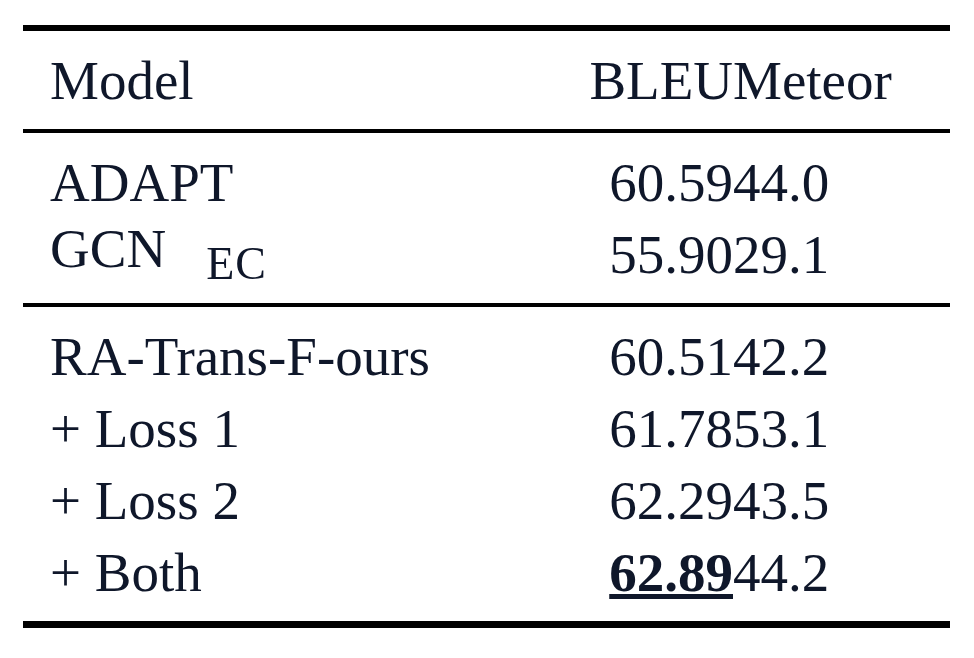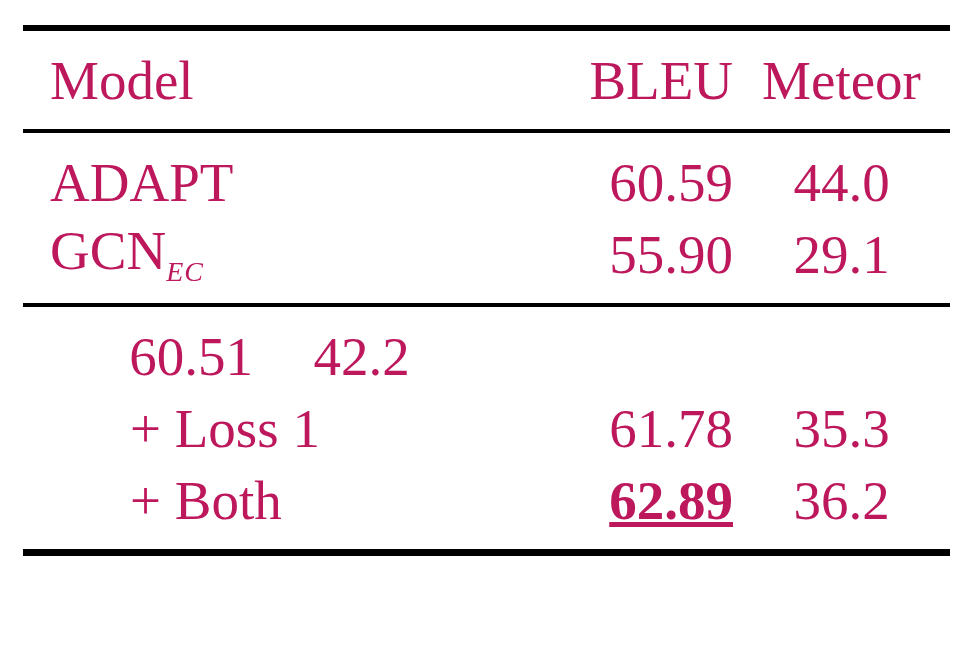--- a/index.html
+++ b/index.html
@@ -7,21 +7,21 @@
     padding: 0;
     background: #ffffff;
   }
   .page {
     position: relative;
     width: 974px;
     height: 658px;
     background: #ffffff;
     overflow: hidden;
     font-family: "Liberation Serif", "DejaVu Serif", serif;
-    color: #be185d;
+    color: #0f172a;
   }
   .table {
     position: absolute;
     left: 23px;
     top: 25px;
     width: 927px;
   }
   .rule {
     width: 100%;
     background: #000000;
@@ -45,30 +45,28 @@
     box-sizing: border-box;
     text-align: left;
     white-space: nowrap;
   }
   .c-bleu {
     width: 230px;
     text-align: right;
   }
   .c-meteor {
     width: 217px;
-    text-align: center;
   }
   .indent .c-model .model-text {
-    margin-left: 80px;
   }
   .subscript {
-    font-style: italic;
-    font-size: 28px;
+    font-size: 46px;
     vertical-align: -12px;
     letter-spacing: 1px;
+    margin-left: 40px;
   }
   .bold {
     font-weight: bold;
     text-decoration: underline;
   }
 </style>
 </head>
 <body>
 
 <div class="page">
@@ -96,31 +94,37 @@
         <div class="c-model"><span class="model-text"><span>GCN</span><span class="subscript">EC</span></span></div>
         <div class="c-bleu">55.90</div>
         <div class="c-meteor">29.1</div>
       </div>
     </div>
 
     <div class="rule rule-thin"></div>
 
     <div class="section">
       <div class="row">
+        <div class="c-model"><span class="model-text">RA-Trans-F-ours</span></div>
         <div class="c-bleu">60.51</div>
         <div class="c-meteor">42.2</div>
       </div>
       <div class="row indent">
         <div class="c-model"><span class="model-text">+ Loss 1</span></div>
         <div class="c-bleu">61.78</div>
-        <div class="c-meteor">35.3</div>
+        <div class="c-meteor">53.1</div>
+      </div>
+      <div class="row indent">
+        <div class="c-model"><span class="model-text">+ Loss 2</span></div>
+        <div class="c-bleu">62.29</div>
+        <div class="c-meteor">43.5</div>
       </div>
       <div class="row indent">
         <div class="c-model"><span class="model-text">+ Both</span></div>
         <div class="c-bleu bold">62.89</div>
-        <div class="c-meteor">36.2</div>
+        <div class="c-meteor">44.2</div>
       </div>
     </div>
 
     <div class="rule rule-bottom"></div>
 
   </div>
 </div>
 
 </body></html>

